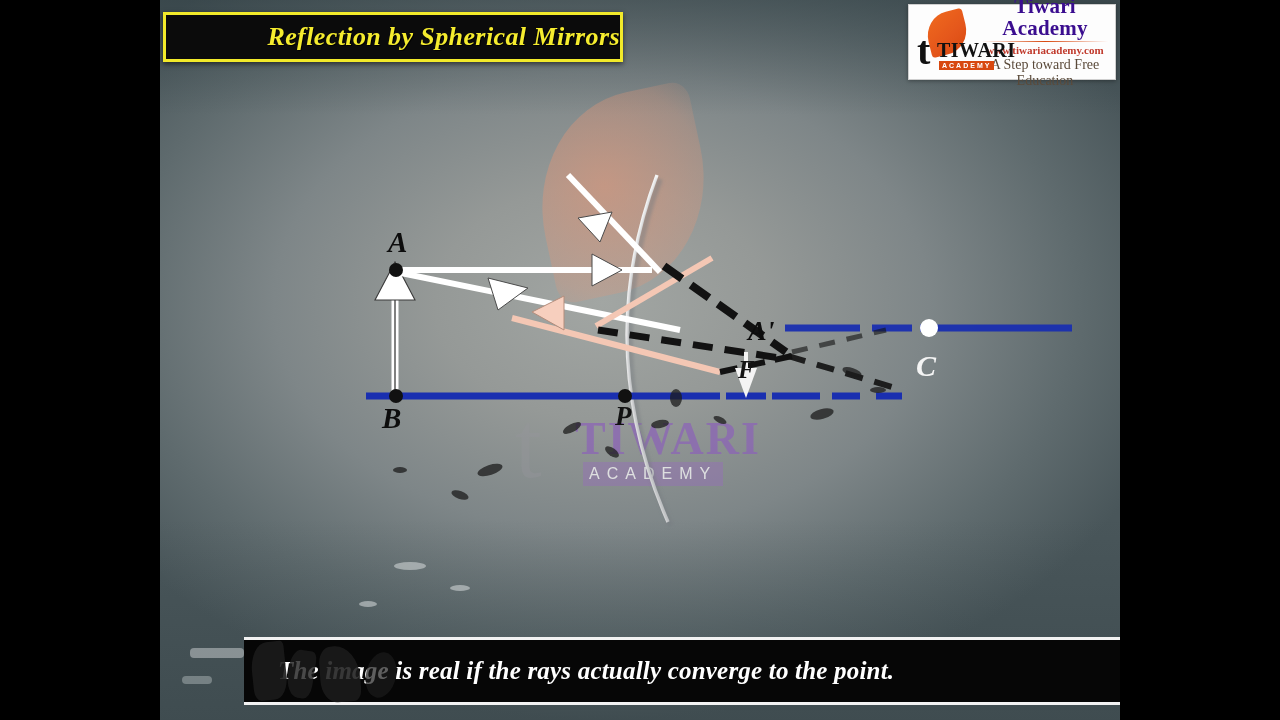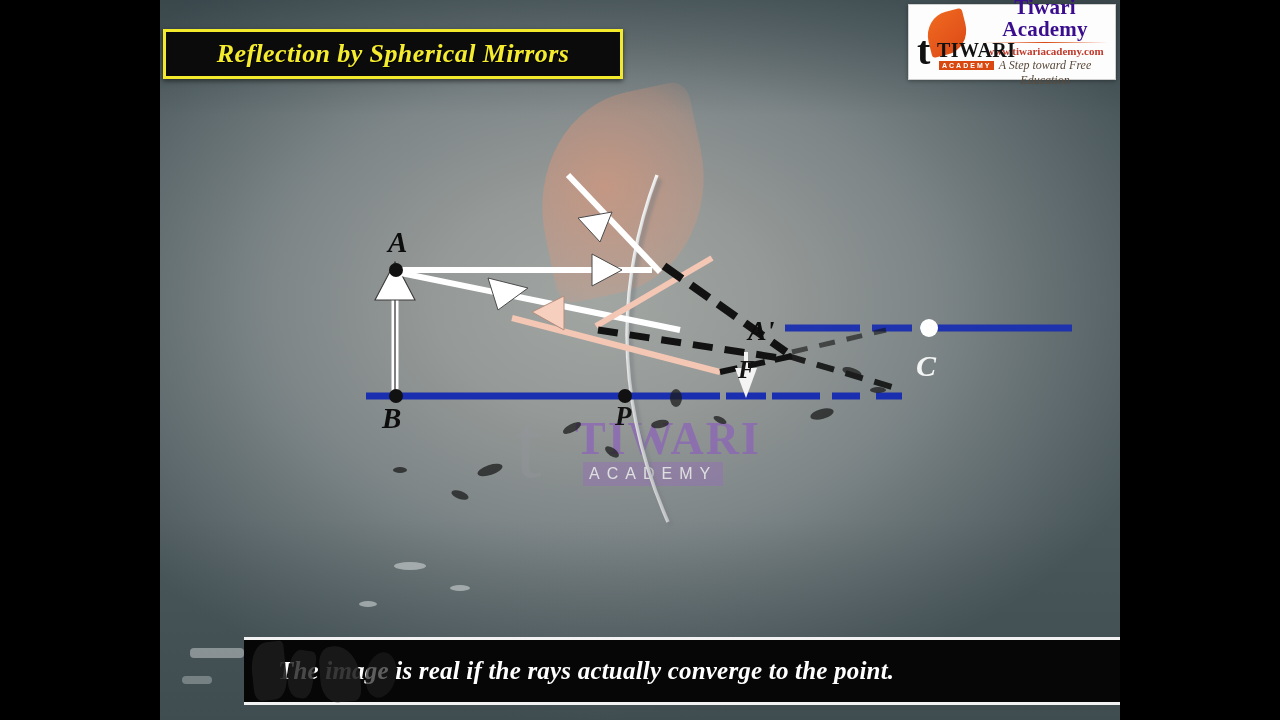--- a/index.html
+++ b/index.html
@@ -16,23 +16,23 @@
   #video{position:absolute;left:160px;top:0;width:960px;height:720px;overflow:hidden;
          background:
            radial-gradient(ellipse 62% 58% at 46% 42%, #a2a6a3 0%, #959997 28%, #7e8688 55%, #5f6b6e 80%, #49565a 100%);}
 
   
   #vignette{position:absolute;inset:0;
       background:linear-gradient(180deg, rgba(40,55,60,.45) 0%, rgba(0,0,0,0) 16%, rgba(0,0,0,0) 72%, rgba(45,58,62,.35) 100%);
       pointer-events:none;}
 
   
-  #title-banner{position:absolute;left:3px;top:29px;width:460px;height:50px;
+  #title-banner{position:absolute;left:3px;top:12px;width:460px;height:50px;
       background:#0b0b0b;border:3px solid #f2ea2a;box-sizing:border-box;
-      display:flex;align-items:center;justify-content:center;
+      display:flex;align-items:center;justify-content:flex-end;
       box-shadow:0 2px 5px rgba(0,0,0,.55);z-index:20;}
   #title-text{color:#f5ec2e;font-family:"Liberation Serif",serif;font-weight:bold;font-style:italic;
       font-size:26px;letter-spacing:.4px;white-space:nowrap;
       text-shadow:1px 1px 0 rgba(0,0,0,.9);}
 
   
   #logo{position:absolute;left:748px;top:4px;width:208px;height:76px;background:#fdfdfd;
       border:1px solid #cfcfcf;box-sizing:border-box;display:flex;align-items:center;z-index:25;
       box-shadow:0 1px 4px rgba(0,0,0,.35);}
   #logo-mark{position:relative;width:62px;height:66px;flex:0 0 62px;margin-left:4px;}
@@ -43,21 +43,21 @@
       font-size:40px;color:#111;line-height:1;}
   #logo-tiwari{position:absolute;left:24px;top:30px;font-family:"Liberation Serif",serif;font-weight:bold;
       font-size:20px;color:#111;letter-spacing:.5px;}
   #logo-acad{position:absolute;left:26px;top:52px;font-family:"Liberation Sans",sans-serif;font-weight:bold;
       font-size:7px;color:#fff;background:#d8480f;padding:1px 3px;letter-spacing:2px;}
   #logo-txt{flex:1;text-align:center;}
   #logo-name{font-family:"Liberation Serif",serif;font-weight:bold;font-size:21px;color:#3a0d8f;
       line-height:1.05;letter-spacing:.2px;}
   #logo-rule{height:1px;background:linear-gradient(90deg,#fff,#d8480f,#fff);margin:2px 6px 2px 6px;}
   #logo-url{font-family:"Liberation Serif",serif;font-weight:bold;font-size:11px;color:#c0392b;}
-  #logo-tag{font-family:"Liberation Serif",serif;font-style:italic;font-size:12px;color:#5a4a3a;margin-top:1px;}
+  #logo-tag{font-family:"Liberation Serif",serif;font-size:14px;color:#5a4a3a;margin-top:1px;}
 
   
   #watermark{position:absolute;left:345px;top:400px;width:290px;height:110px;z-index:8;
       pointer-events:none;opacity:.72;}
   #wm-t{position:absolute;left:10px;top:2px;font-family:"Liberation Serif",serif;font-size:96px;
       color:rgba(150,150,155,.55);line-height:.9;}
   #wm-tiwari{position:absolute;left:70px;top:12px;font-family:"Liberation Serif",serif;font-weight:bold;
       font-size:46px;color:#8c63b8;letter-spacing:2px;}
   #wm-acad{position:absolute;left:78px;top:62px;font-family:"Liberation Sans",sans-serif;font-size:16px;
       color:#ffffff;background:rgba(150,110,185,.62);letter-spacing:7px;padding:3px 6px;}

